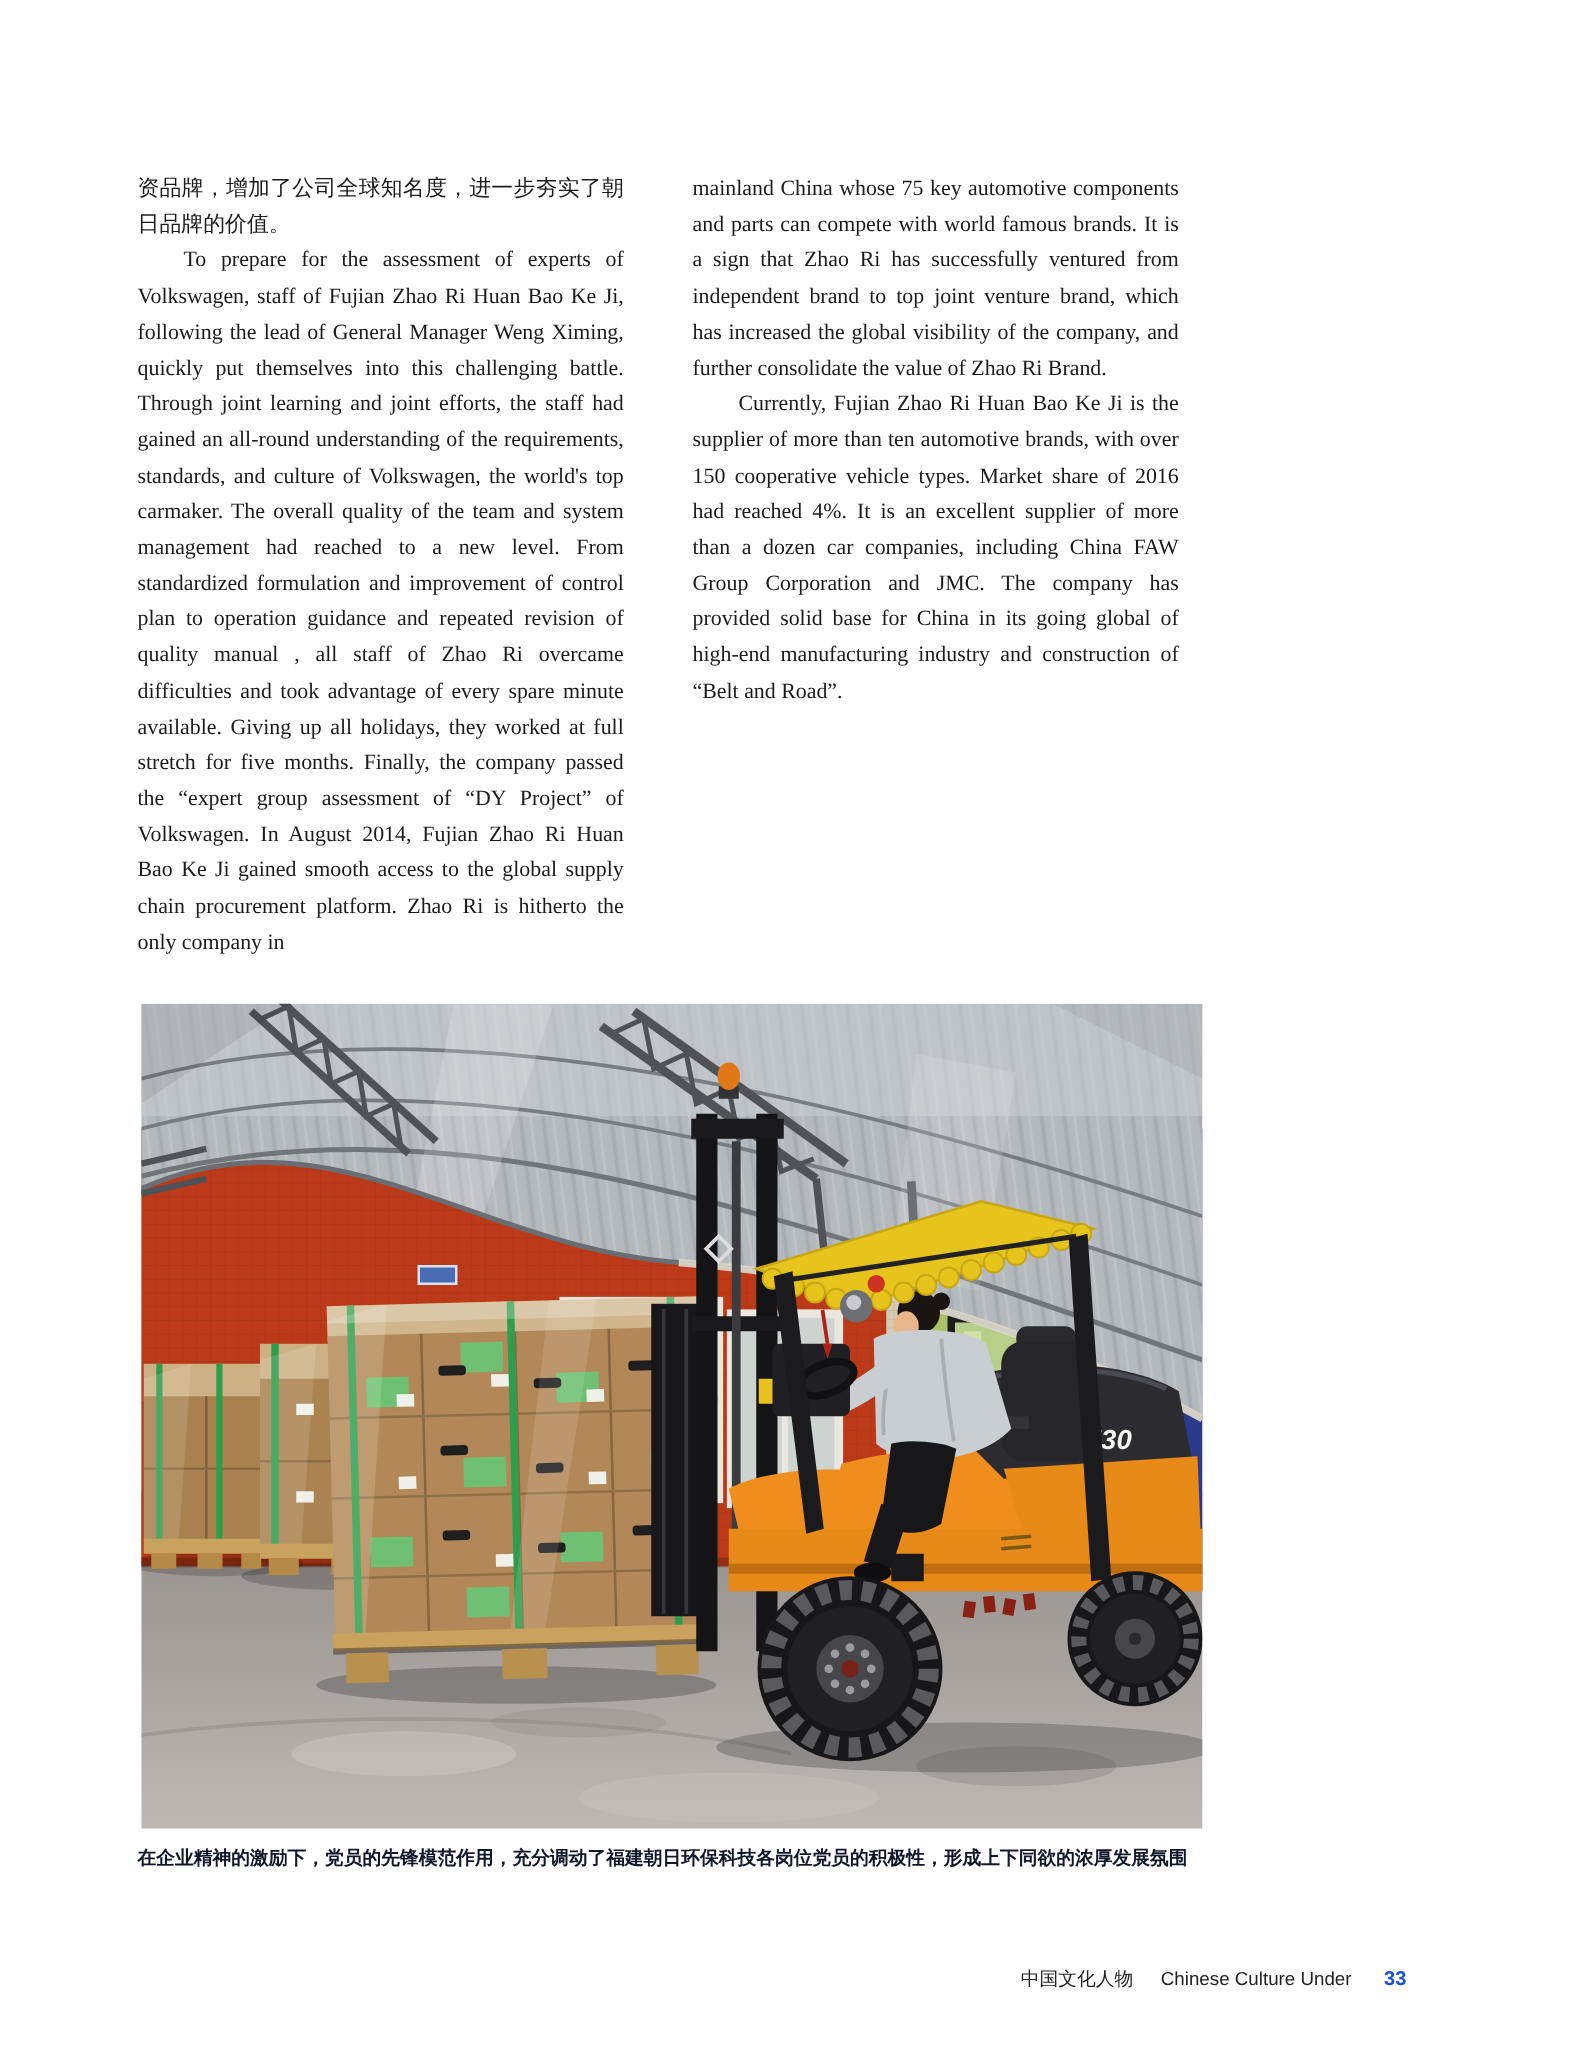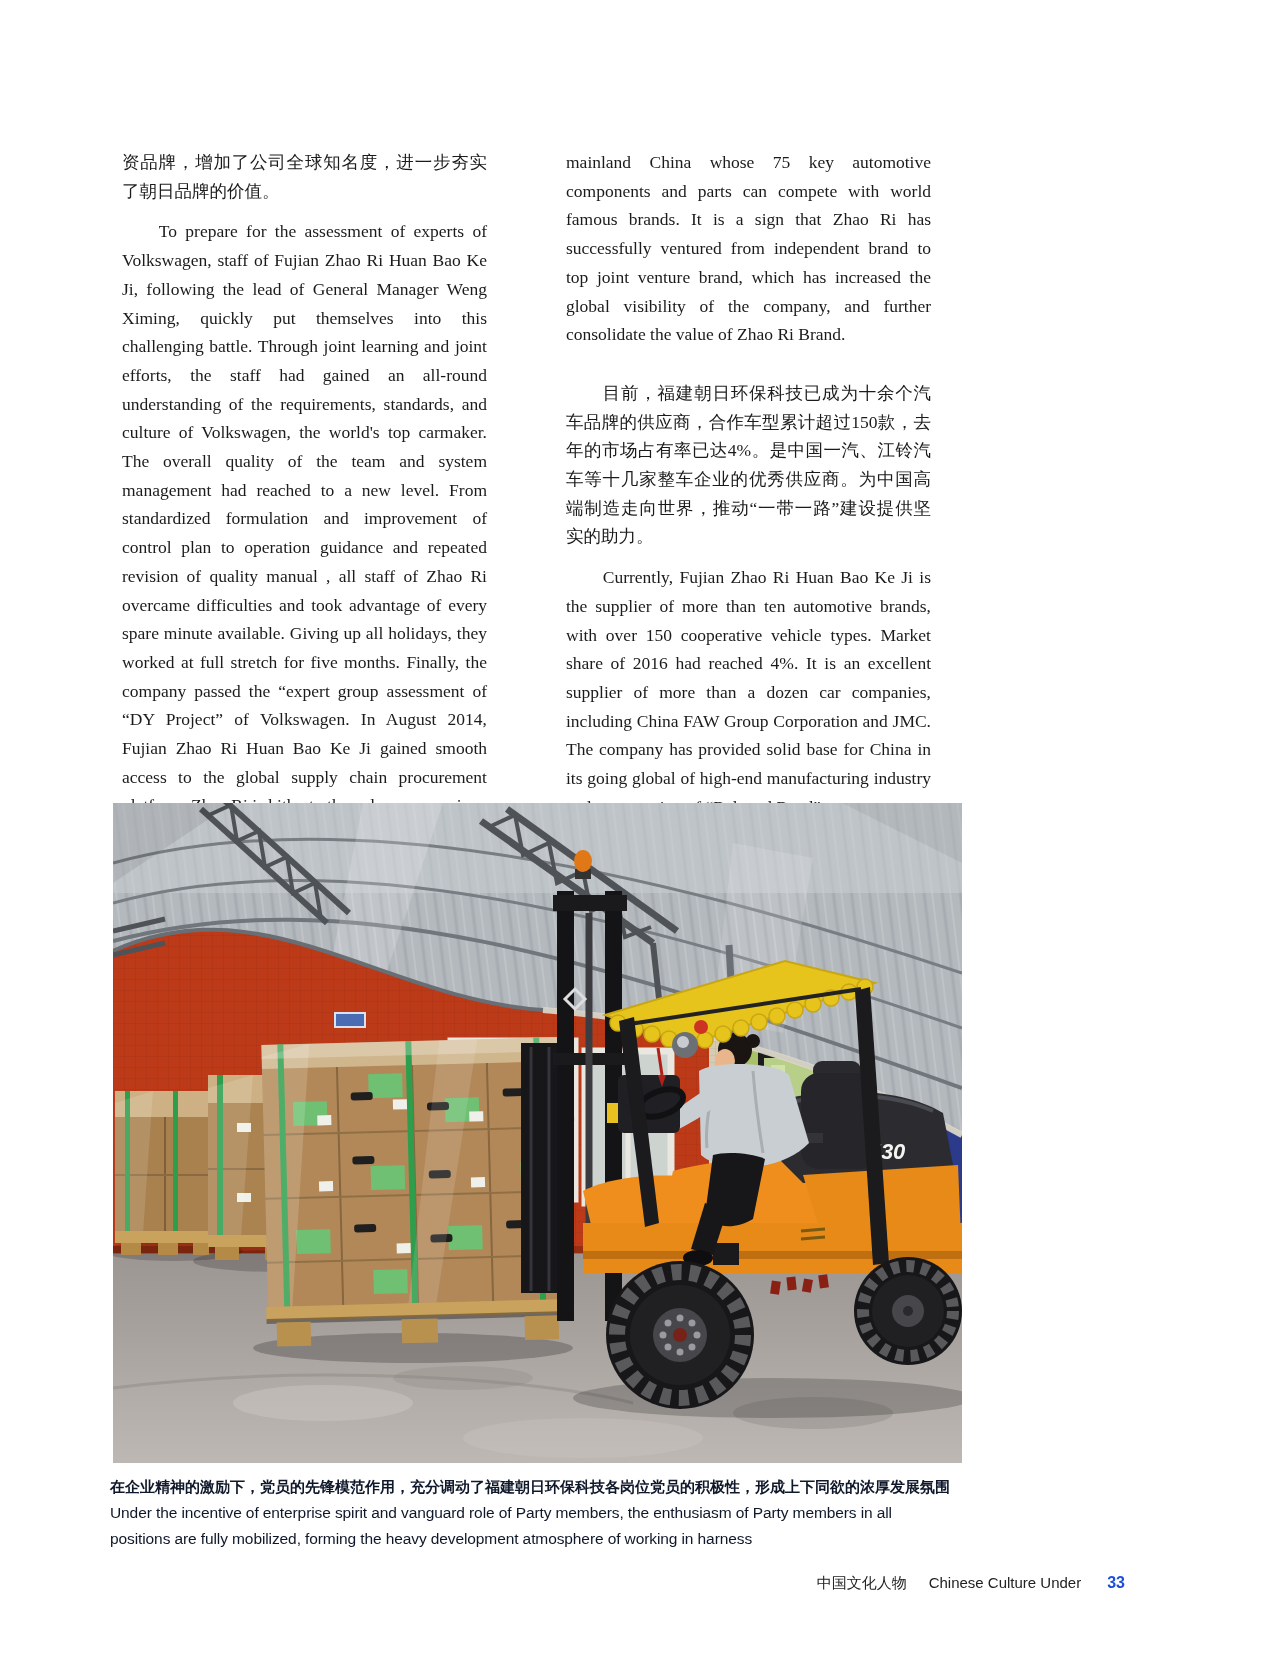--- a/index.html
+++ b/index.html
@@ -2,21 +2,21 @@
 <html><head>
 <meta charset="utf-8">
 <style>
   html,body{margin:0;padding:0;}
   body{
     width:1270px;height:1654px;position:relative;background:#ffffff;
     font-family:"Liberation Serif", serif;color:#1b1b1b;overflow:hidden;
   }
   .col{position:absolute;top:136px;width:389px;}
   .col p{
-    margin:12px;font-size:17.5px;line-height:28.7px;text-align:justify;
+    margin:0;font-size:17.5px;line-height:28.7px;text-align:justify;
     font-family:"Liberation Serif", serif;color:#1b1b1b;
   }
   .col p.indent{text-indent:2.1em;}
   .col-left{left:110px;}
   .col-right{left:554px;}
   .col-right .para-cn{margin-top:30px;}
   .photo-wrap{position:absolute;left:113px;top:803px;width:849px;height:660px;}
   .photo-wrap svg{display:block;width:849px;height:660px;}
   .caption{position:absolute;left:110px;top:1474px;width:838px;
     font-family:"Liberation Sans", sans-serif;color:#0f172a;}
@@ -32,21 +32,20 @@
 </head>
 <body>
 
 <div class="col col-left">
   <p class="para-cn">资品牌，增加了公司全球知名度，进一步夯实了朝日品牌的价值。</p>
   <p class="indent">To prepare for the assessment of experts of Volkswagen, staff of Fujian Zhao Ri Huan Bao Ke Ji, following the lead of General Manager Weng Ximing, quickly put themselves into this challenging battle. Through joint learning and joint efforts, the staff had gained an all-round understanding of the requirements, standards, and culture of Volkswagen, the world's top carmaker. The overall quality of the team and system management had reached to a new level. From standardized formulation and improvement of control plan to operation guidance and repeated revision of quality manual , all staff of Zhao Ri overcame difficulties and took advantage of every spare minute available. Giving up all holidays, they worked at full stretch for five months. Finally, the company passed the “expert group assessment of “DY Project” of Volkswagen. In August 2014, Fujian Zhao Ri Huan Bao Ke Ji gained smooth access to the global supply chain procurement platform. Zhao Ri is hitherto the only company in</p>
 </div>
 
 <div class="col col-right">
   <p>mainland China whose 75 key automotive components and parts can compete with world famous brands. It is a sign that Zhao Ri has successfully ventured from independent brand to top joint venture brand, which has increased the global visibility of the company, and further consolidate the value of Zhao Ri Brand.</p>
-  <p class="indent para-cn">目前，福建朝日环保科技已成为十余个汽车品牌的供应商，合作车型累计超过150款，去年的市场占有率已达4%。是中国一汽、江铃汽车等十几家整车企业的优秀供应商。为中国高端制造走向世界，推动“一带一路”建设提供坚实的助力。</p>
   <p class="indent">Currently, Fujian Zhao Ri Huan Bao Ke Ji is the supplier of more than ten automotive brands, with over 150 cooperative vehicle types. Market share of 2016 had reached 4%. It is an excellent supplier of more than a dozen car companies, including China FAW Group Corporation and JMC. The company has provided solid base for China in its going global of high-end manufacturing industry and construction of “Belt and Road”.</p>
 </div>
 
 <div class="photo-wrap">
 <svg viewBox="0 0 849 660" xmlns="http://www.w3.org/2000/svg">
   <defs>
     <pattern id="tileR" width="11" height="11" patternUnits="userSpaceOnUse">
       <path d="M11 0H0V11" fill="none" stroke="#8f2c10" stroke-width="1" opacity="0.35"></path>
     </pattern>
     <pattern id="tileC" width="7" height="7" patternUnits="userSpaceOnUse">
@@ -368,20 +367,19 @@
     </g>
   </g>
 
   <polygon points="0,0 120,0 0,80" fill="#000000" opacity="0.08"></polygon>
   <polygon points="849,0 729,0 849,60" fill="#000000" opacity="0.06"></polygon>
 </svg>
 </div>
 
 <div class="caption">
   <div class="cn">在企业精神的激励下，党员的先锋模范作用，充分调动了福建朝日环保科技各岗位党员的积极性，形成上下同欲的浓厚发展氛围</div>
-  <div class="en">Under the incentive of enterprise spirit and vanguard role of Party members, the enthusiasm of Party members in all positions are fully mobilized, forming the heavy development atmosphere of working in harness</div>
 </div>
 
 <div class="footer">
   <span>中国文化人物</span>
   <span>Chinese Culture Under</span>
   <span class="pgnum">33</span>
 </div>
 
 </body></html>

